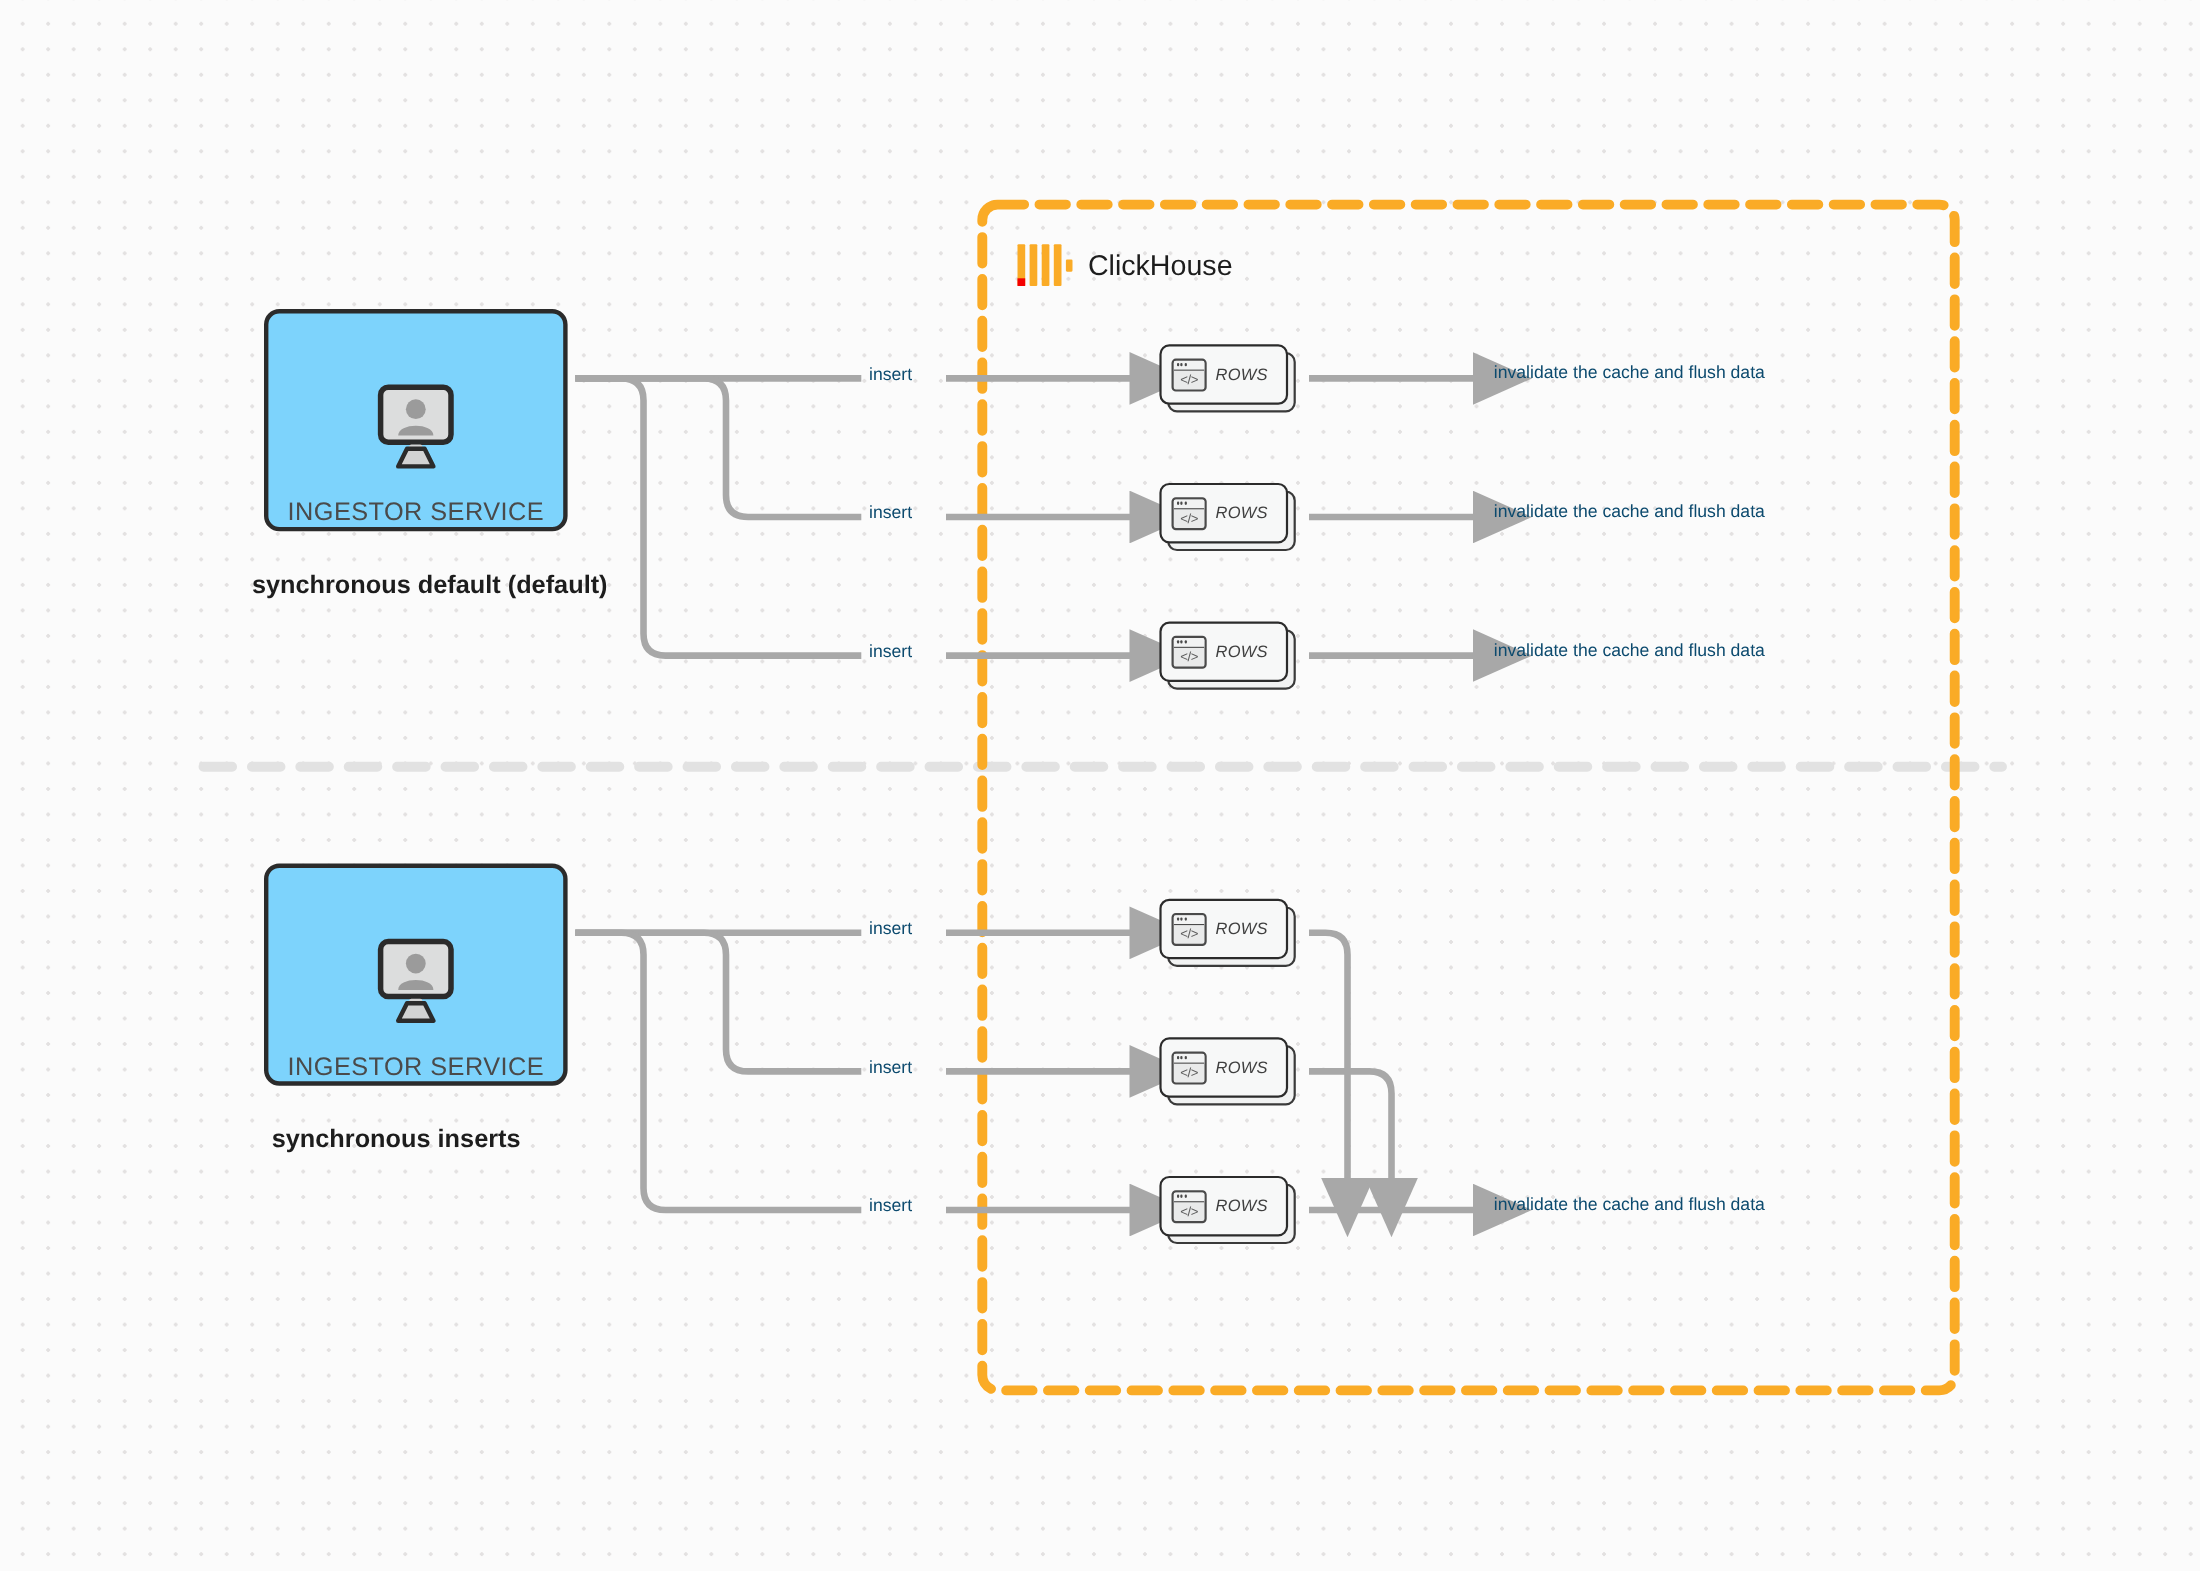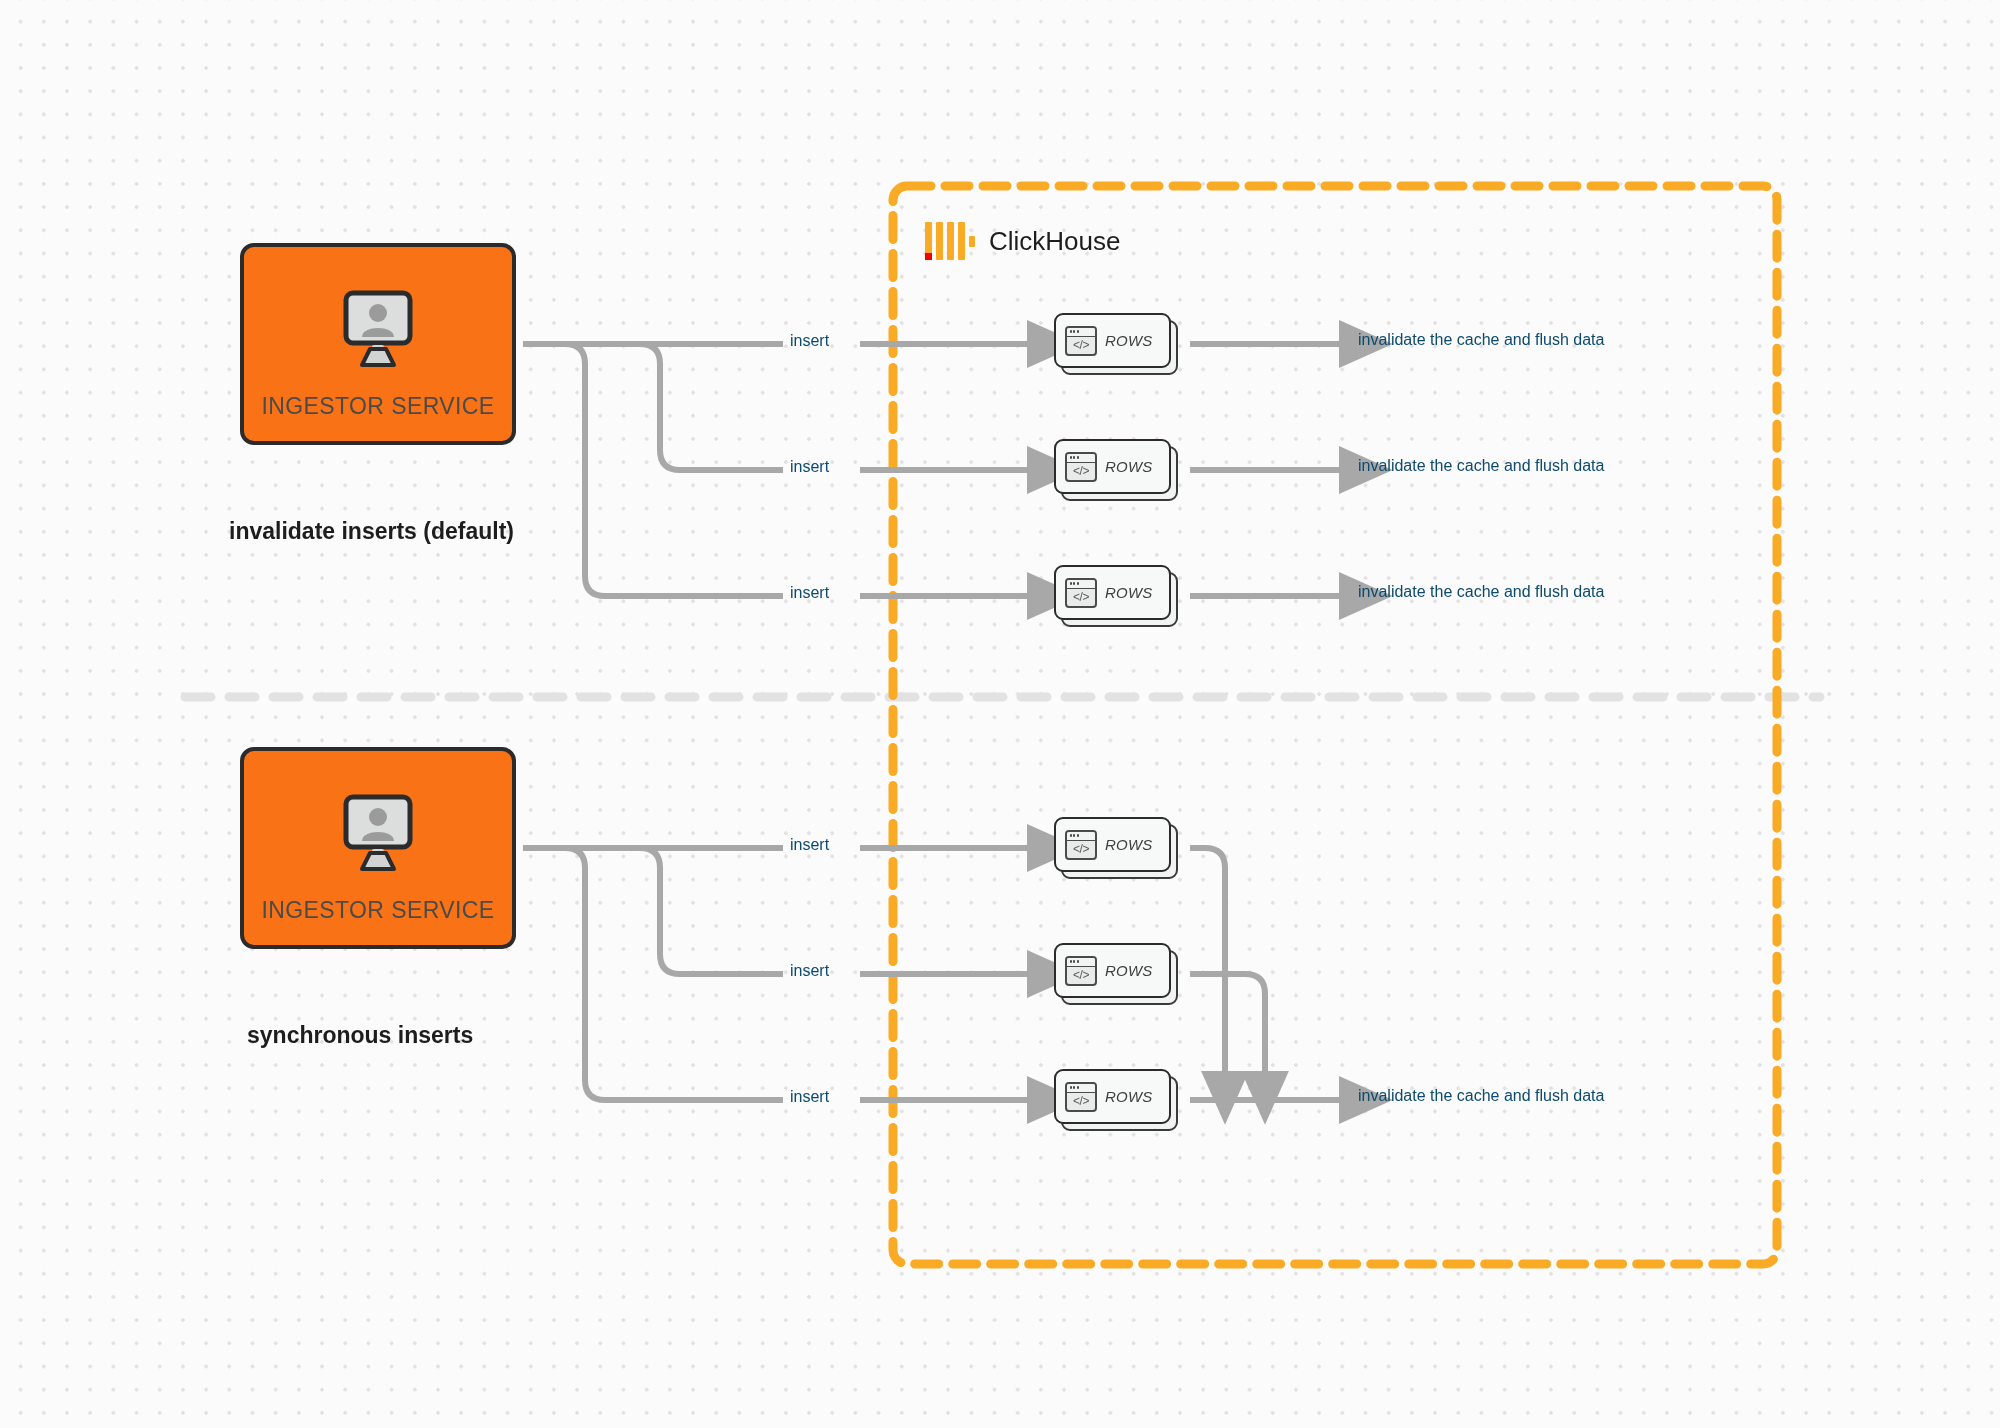--- a/index.html
+++ b/index.html
@@ -29,28 +29,29 @@
     width: 2000px;
     height: 1428px;
   }
   svg.layer { pointer-events: none; }
 
   
   .service-box {
     position: absolute;
     width: 276px;
     height: 202px;
-    background: #f97316;
+    background: #7dd3fc;
     border: 4px solid #2b2b2b;
     border-radius: 14px;
     box-sizing: border-box;
     display: flex;
     flex-direction: column;
     align-items: center;
-    justify-content: center;
+    justify-content: flex-end;
+    margin-top: 38px;
   }
   .service-box .monitor {
     margin-top: 20px;
   }
   .service-label {
     font-size: 23px;
     color: #4a4a4a;
     letter-spacing: 0.4px;
     margin-top: 6px;
     white-space: nowrap;
@@ -268,21 +269,21 @@
     <svg class="monitor" width="100" height="98" viewBox="0 0 100 98">
       <rect x="18" y="4" width="64" height="50" rx="7" ry="7" fill="#dcdddd" stroke="#2b2b2b" stroke-width="5"></rect>
       <circle cx="50" cy="24" r="9" fill="#9b9b9b"></circle>
       <path d="M 34,48 C 34,36 66,36 66,48 z" fill="#9b9b9b"></path>
       <rect x="44" y="56" width="12" height="4" rx="2" fill="#d2d3d3"></rect>
       <path d="M 42,60 L 58,60 L 66,76 L 34,76 z" fill="#d2d3d3" stroke="#2b2b2b" stroke-width="4" stroke-linejoin="round"></path>
     </svg>
     <div class="service-label">INGESTOR SERVICE</div>
   </div>
 
-  <div class="section-caption" style="left:229px; top:518px;">invalidate inserts (default)</div>
+  <div class="section-caption" style="left:229px; top:518px;">synchronous default (default)</div>
 
   <div class="service-box" style="left:240px; top:747px;">
     <svg class="monitor" width="100" height="98" viewBox="0 0 100 98">
       <rect x="18" y="4" width="64" height="50" rx="7" ry="7" fill="#dcdddd" stroke="#2b2b2b" stroke-width="5"></rect>
       <circle cx="50" cy="24" r="9" fill="#9b9b9b"></circle>
       <path d="M 34,48 C 34,36 66,36 66,48 z" fill="#9b9b9b"></path>
       <rect x="44" y="56" width="12" height="4" rx="2" fill="#d2d3d3"></rect>
       <path d="M 42,60 L 58,60 L 66,76 L 34,76 z" fill="#d2d3d3" stroke="#2b2b2b" stroke-width="4" stroke-linejoin="round"></path>
     </svg>
     <div class="service-label">INGESTOR SERVICE</div>

